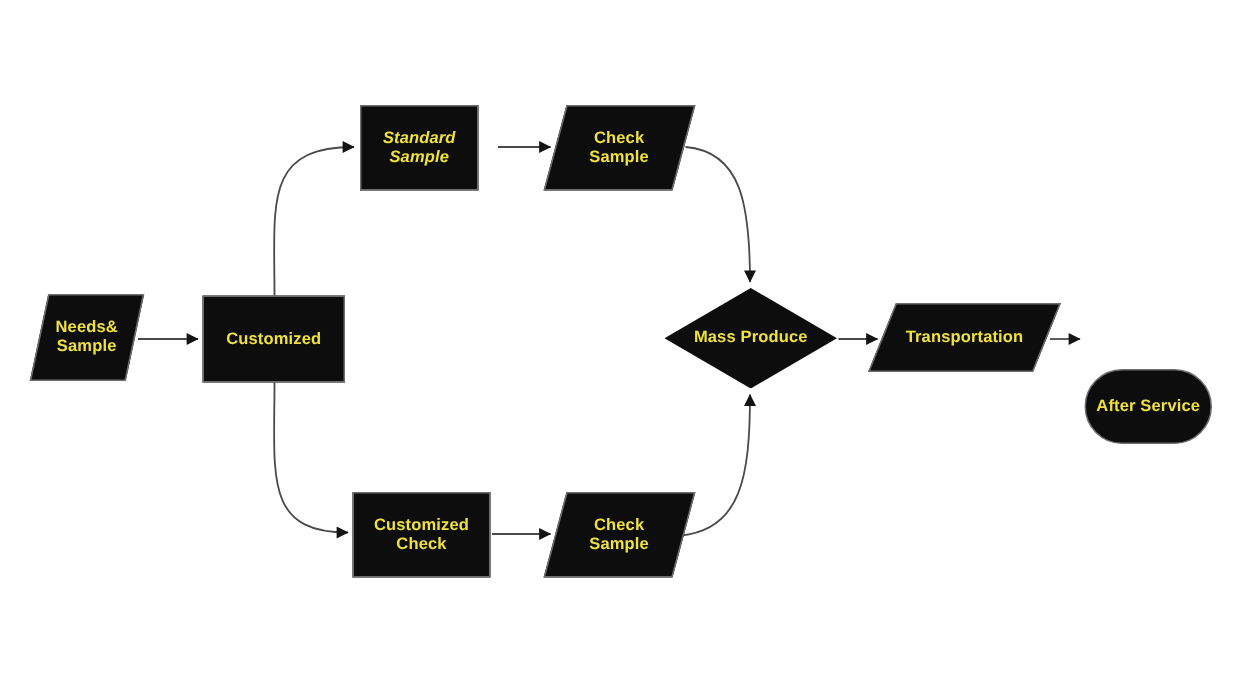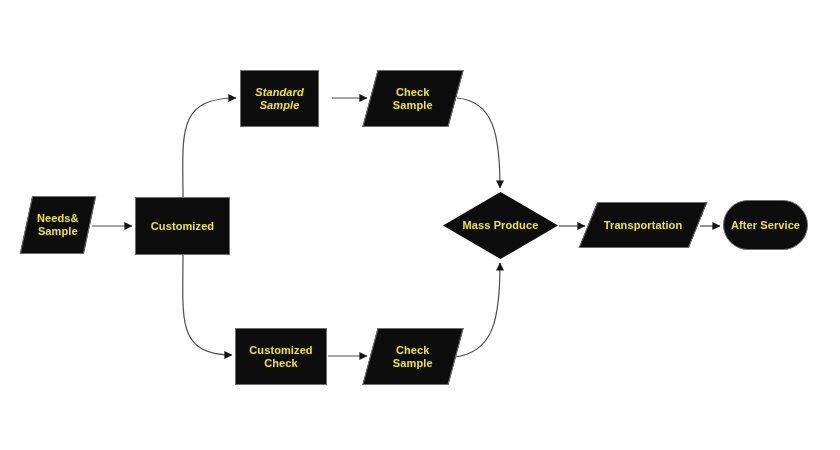--- a/index.html
+++ b/index.html
@@ -28,21 +28,21 @@
     background: var(--node-fill, #0d0d0d);
     box-sizing:border-box;
   }
   .rect, .para { border:1px solid var(--node-border, #777); }
   .para  { transform: skewX(var(--skew)); }
   .para .label { transform: skewX(var(--unskew)); }
   .diamond {
     clip-path: polygon(50% 0, 100% 50%, 50% 100%, 0 50%);
     border:none;
   }
-  .stadium { border:1px solid var(--node-border, #777); border-radius:25px; }
+  .stadium { border:1px solid var(--node-border, #777); border-radius:25px;margin-top:46px; }
   .label {
     color: var(--label-text, #f0e23e);
     font-size:11px; font-weight:bold; line-height:13px;
     text-align:center; white-space:pre-line;
     letter-spacing:0.1px;
   }
 </style>
 </head>
 <body>
 

